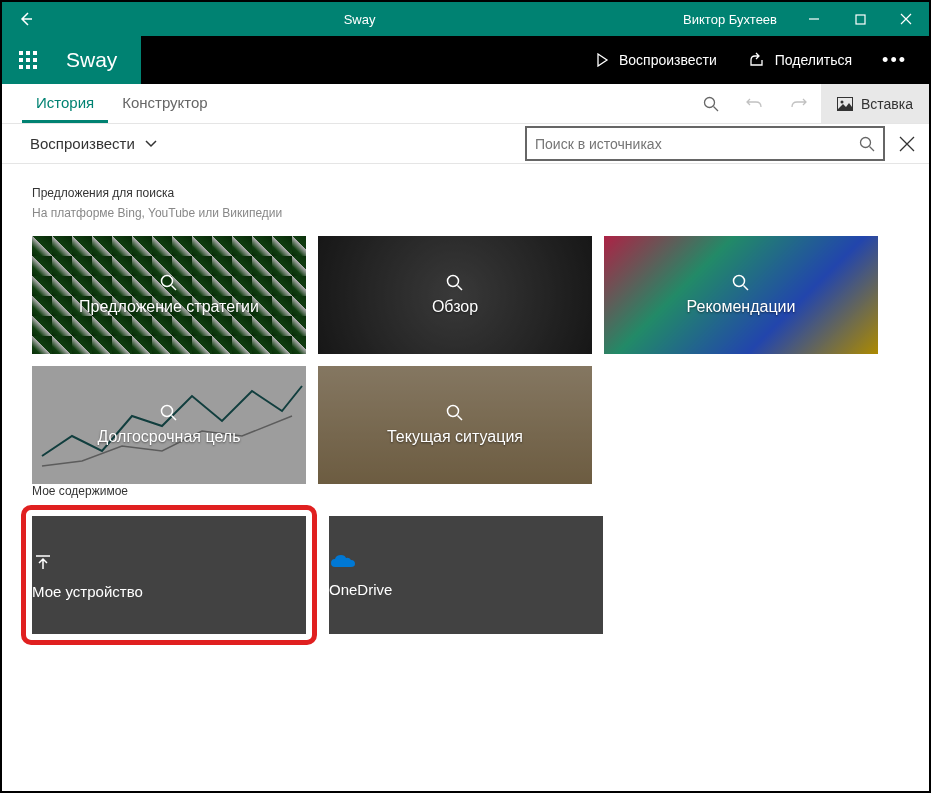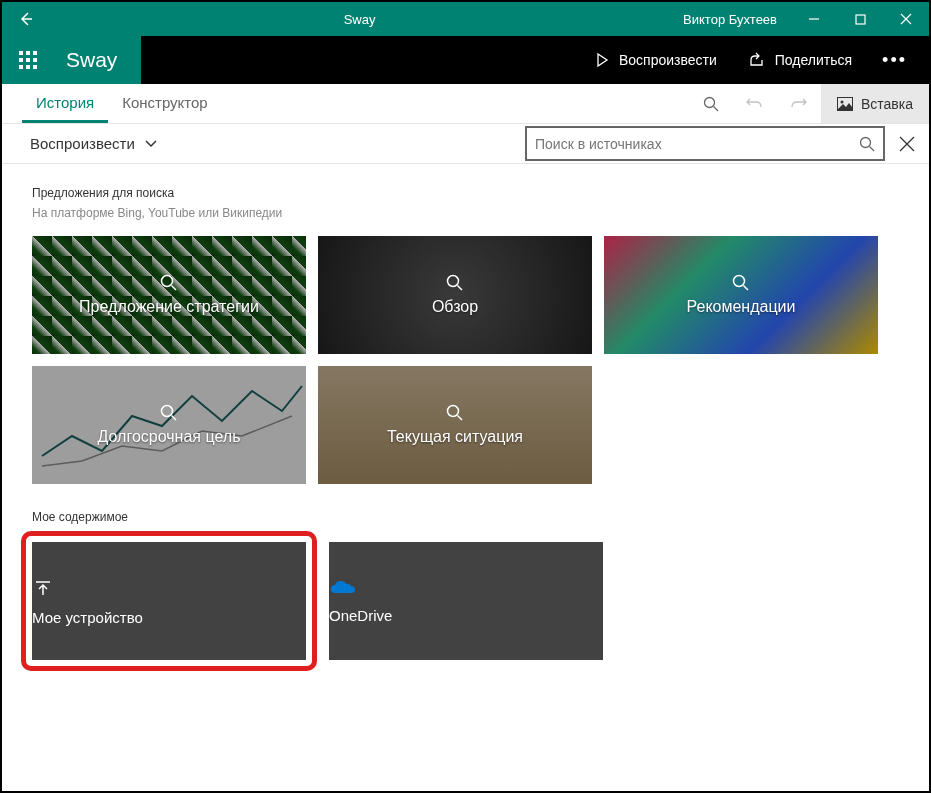--- a/index.html
+++ b/index.html
@@ -31,21 +31,21 @@
 .dropdown { display: flex; align-items: center; gap: 10px; font-size: 15px; color: #333; cursor: pointer; padding: 0 8px; }
 .searchwrap { margin-left: auto; display: flex; align-items: stretch; }
 .searchbox { width: 360px; border: 2px solid #666; display: flex; align-items: center; padding: 0 8px; margin: 2px 0; }
 .searchbox input { flex: 1; border: none; outline: none; font-size: 14px; color: #8b5cf6; background: transparent; }
 .close-x { width: 44px; display: flex; align-items: center; justify-content: center; cursor: pointer; }
 
 .content { flex: 1; overflow-y: auto; padding: 22px 30px; }
 .sect-h { font-size: 12px; color: #333; margin-bottom: 6px; }
 .sect-sub { font-size: 12px; color: #888; margin-bottom: 16px; }
 
-.grid { display: flex; flex-wrap: wrap; gap: 12px; margin-bottom: 26px; }
+.grid { display: flex; flex-wrap: wrap; gap: 12px; }
 .tile { width: 274px; height: 118px; position: relative; cursor: pointer; overflow: hidden; display: flex; flex-direction: column; align-items: center; justify-content: center; color: #fff; }
 .tile-bg { position: absolute; inset: 0; }
 .tile-ov { position: absolute; inset: 0; background: rgba(0,0,0,.32); }
 .tile-ic { z-index: 2; margin-bottom: 6px; }
 .tile-txt { z-index: 2; font-size: 16px; text-shadow: 0 1px 2px rgba(0,0,0,.5); }
 
 .bg1 { background: linear-gradient(45deg,#0a3d0a,#1a5c1a,#fff 50%,#1a5c1a 51%,#0a3d0a); background-size: 20px 20px; }
 .bg2 { background: radial-gradient(circle at 50% 50%, #555, #222); }
 .bg3 { background: linear-gradient(135deg,#ff3366,#33cc99,#3366ff,#ffcc00); }
 .bg4 { background: linear-gradient(#d4c4a0,#b09070); }

